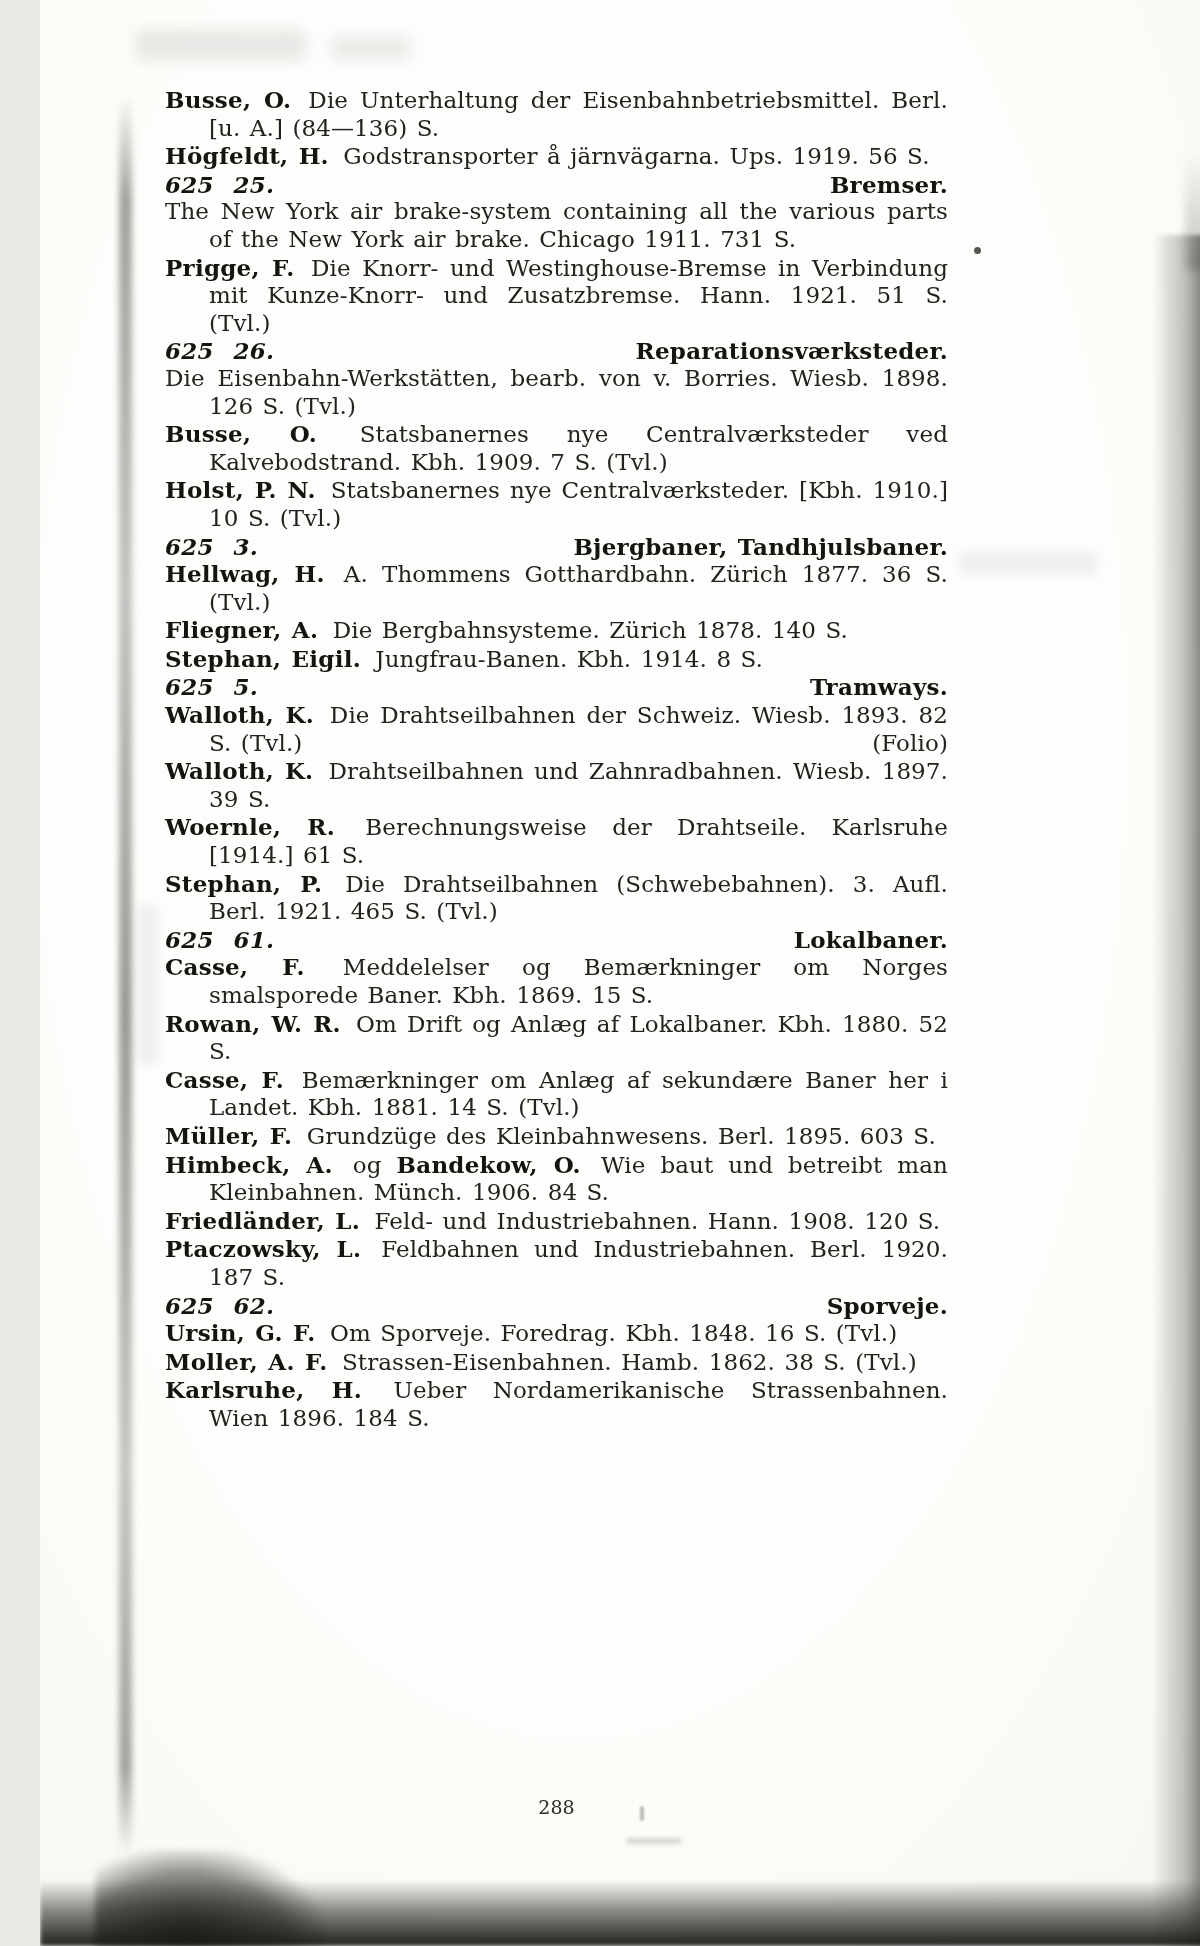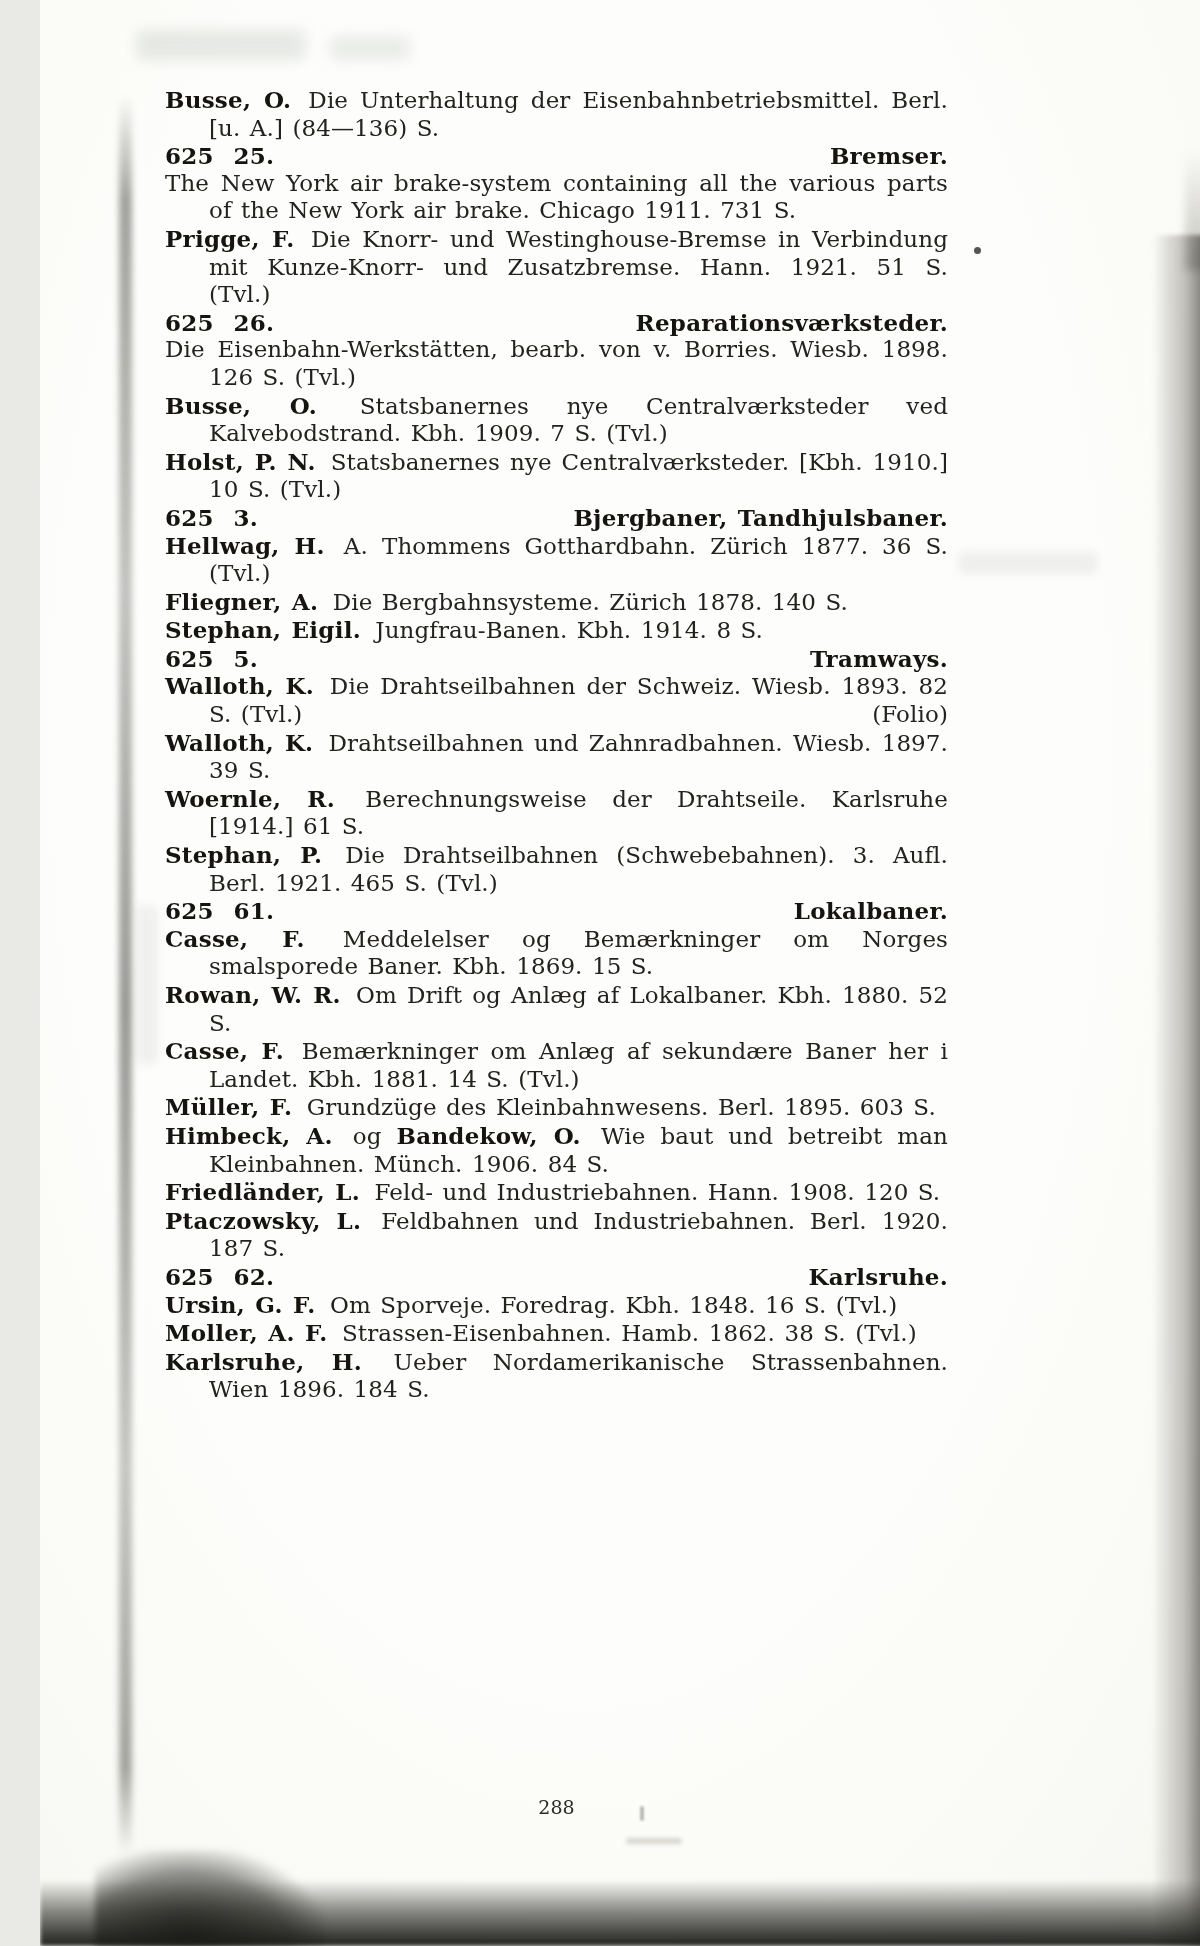--- a/index.html
+++ b/index.html
@@ -49,21 +49,21 @@
     text-indent: 0;
   }
 
   .section {
     display: flex;
     justify-content: space-between;
     font-weight: 700;
     color: #15140f;
     letter-spacing: 0.25px;
   }
-  .sec-num { word-spacing: 0.5em; }
+  .sec-num { word-spacing: 0.5em; font-style: italic; }
 
   .page-number {
     position: absolute;
     left: 125px;
     top: 1796px;
     width: 783px;
     text-align: center;
     font-size: 19px;
     color: #2c2b26;
   }
@@ -139,20 +139,21 @@
   <div class="artifact edge-right-fade"></div>
   <div class="artifact edge-right"></div>
   <div class="artifact edge-bottom"></div>
   <div class="artifact corner-bl"></div>
   <div class="artifact speck-1"></div>
   <div class="artifact speck-2"></div>
   <div class="artifact speck-3"></div>
 
   <main class="text-block">
       <p class="entry"><span class="author">Busse, O.</span> Die Unterhaltung der Eisenbahnbetriebsmittel. Berl. [u. A.] (84—136) S.</p>
+      <p class="entry"><span class="author">Högfeldt, H.</span> Godstransporter å järnvägarna. Ups. 1919. 56 S.</p>
       <p class="section">
         <span class="sec-num">625 25.</span>
         <span class="sec-title">Bremser.</span>
       </p>
       <p class="entry">The New York air brake-system containing all the various parts of the New York air brake. Chicago 1911. 731 S.</p>
       <p class="entry"><span class="author">Prigge, F.</span> Die Knorr- und Westinghouse-Bremse in Verbindung mit Kunze-Knorr- und Zusatzbremse. Hann. 1921. 51 S. (Tvl.)</p>
       <p class="section">
         <span class="sec-num">625 26.</span>
         <span class="sec-title">Reparationsværksteder.</span>
       </p>
@@ -180,21 +181,21 @@
       </p>
       <p class="entry"><span class="author">Casse, F.</span> Meddelelser og Bemærkninger om Norges smalsporede Baner. Kbh. 1869. 15 S.</p>
       <p class="entry"><span class="author">Rowan, W. R.</span> Om Drift og Anlæg af Lokalbaner. Kbh. 1880. 52 S.</p>
       <p class="entry"><span class="author">Casse, F.</span> Bemærkninger om Anlæg af sekundære Baner her i Landet. Kbh. 1881. 14 S. (Tvl.)</p>
       <p class="entry"><span class="author">Müller, F.</span> Grundzüge des Kleinbahnwesens. Berl. 1895. 603 S.</p>
       <p class="entry"><span class="author">Himbeck, A.</span> og <span class="author">Bandekow, O.</span> Wie baut und betreibt man Kleinbahnen. Münch. 1906. 84 S.</p>
       <p class="entry"><span class="author">Friedländer, L.</span> Feld- und Industriebahnen. Hann. 1908. 120 S.</p>
       <p class="entry"><span class="author">Ptaczowsky, L.</span> Feldbahnen und Industriebahnen. Berl. 1920. 187 S.</p>
       <p class="section">
         <span class="sec-num">625 62.</span>
-        <span class="sec-title">Karlsruhe.</span>
+        <span class="sec-title">Sporveje.</span>
       </p>
       <p class="entry"><span class="author">Ursin, G. F.</span> Om Sporveje. Foredrag. Kbh. 1848. 16 S. (Tvl.)</p>
       <p class="entry"><span class="author">Moller, A. F.</span> Strassen-Eisenbahnen. Hamb. 1862. 38 S. (Tvl.)</p>
       <p class="entry"><span class="author">Karlsruhe, H.</span> Ueber Nordamerikanische Strassenbahnen. Wien 1896. 184 S.</p>
     </main>
 
   <div class="page-number">288</div>
 
 </div>
 

